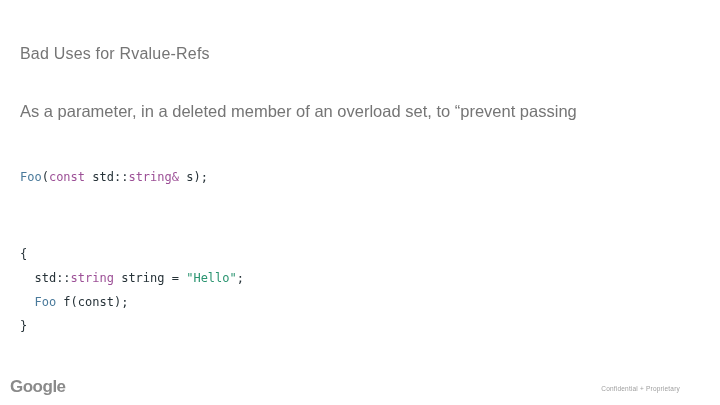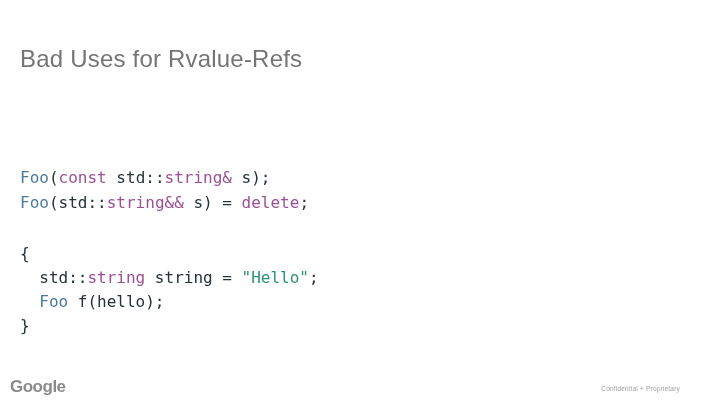--- a/index.html
+++ b/index.html
@@ -12,40 +12,40 @@
     width: 720px;
     height: 405px;
     background: var(--background, #ffffff);
     overflow: hidden;
     font-family: "Liberation Sans", sans-serif;
   }
   .slide-title {
     position: absolute;
     left: 20px;
     top: 45px;
-    font-size: 24px;
+    font-size: 16px;
     font-weight: 400;
     color: var(--title-text, #757575);
     letter-spacing: 0.2px;
     white-space: nowrap;
   }
   .slide-body {
     position: absolute;
     left: 20px;
     top: 99px;
     width: 640px;
     font-size: 16.5px;
     line-height: 25px;
     color: var(--body-text, #757575);
   }
   .code-block {
     position: absolute;
     left: 20px;
     font-family: "DejaVu Sans Mono", "Liberation Mono", monospace;
-    font-size: 16px;
+    font-size: 12px;
     line-height: 25px;
     letter-spacing: 0px;
   }
   .code-block-1 { top: 165px; }
   .code-block-2 { top: 242px; line-height: 24px; }
   .code-line { white-space: pre; }
   .tok-plain   { color: var(--code-plain, #263238); }
   .tok-keyword { color: var(--code-keyword, #9c4f96); }
   .tok-type    { color: var(--code-type, #4a7a9b); }
   .tok-string  { color: var(--code-string, #2a9470); }
@@ -69,31 +69,31 @@
   }
 </style>
 </head>
 <body>
 
 <div class="slide">
 
   <div class="slide-title">Bad Uses for Rvalue-Refs</div>
 
   <div class="slide-body">
+    <div>As a parameter, in a deleted member of an overload set, to “prevent passing</div>
   </div>
 
   <div class="code-block code-block-1">
       <div class="code-line"><span class="tok-type">Foo</span><span class="tok-plain">(</span><span class="tok-keyword">const</span><span class="tok-plain"> </span><span class="tok-plain">std::</span><span class="tok-keyword">string</span><span class="tok-keyword">&amp;</span><span class="tok-plain"> s);</span></div>
-      <div class="code-line"><span class="tok-type">Foo</span><span class="tok-plain">(</span><span class="tok-plain">std::</span><span class="tok-keyword">string</span><span class="tok-keyword">&amp;&amp;</span><span class="tok-plain"> s) = </span><span class="tok-keyword">delete</span><span class="tok-plain">;</span></div>
     </div>
 
   <div class="code-block code-block-2">
       <div class="code-line"><span class="tok-plain">{</span></div>
       <div class="code-line"><span class="tok-plain">  </span><span class="tok-plain">std::</span><span class="tok-keyword">string</span><span class="tok-plain"> string = </span><span class="tok-string">"Hello"</span><span class="tok-plain">;</span></div>
-      <div class="code-line"><span class="tok-plain">  </span><span class="tok-type">Foo</span><span class="tok-plain"> f(hello);</span></div>
+      <div class="code-line"><span class="tok-plain">  </span><span class="tok-type">Foo</span><span class="tok-plain"> f(const);</span></div>
       <div class="code-line"><span class="tok-plain">}</span></div>
     </div>
 
   <div class="google-logo">Google</div>
 
   <div class="confidential-label">Confidential + Proprietary</div>
 
 </div>
 
 </body></html>

